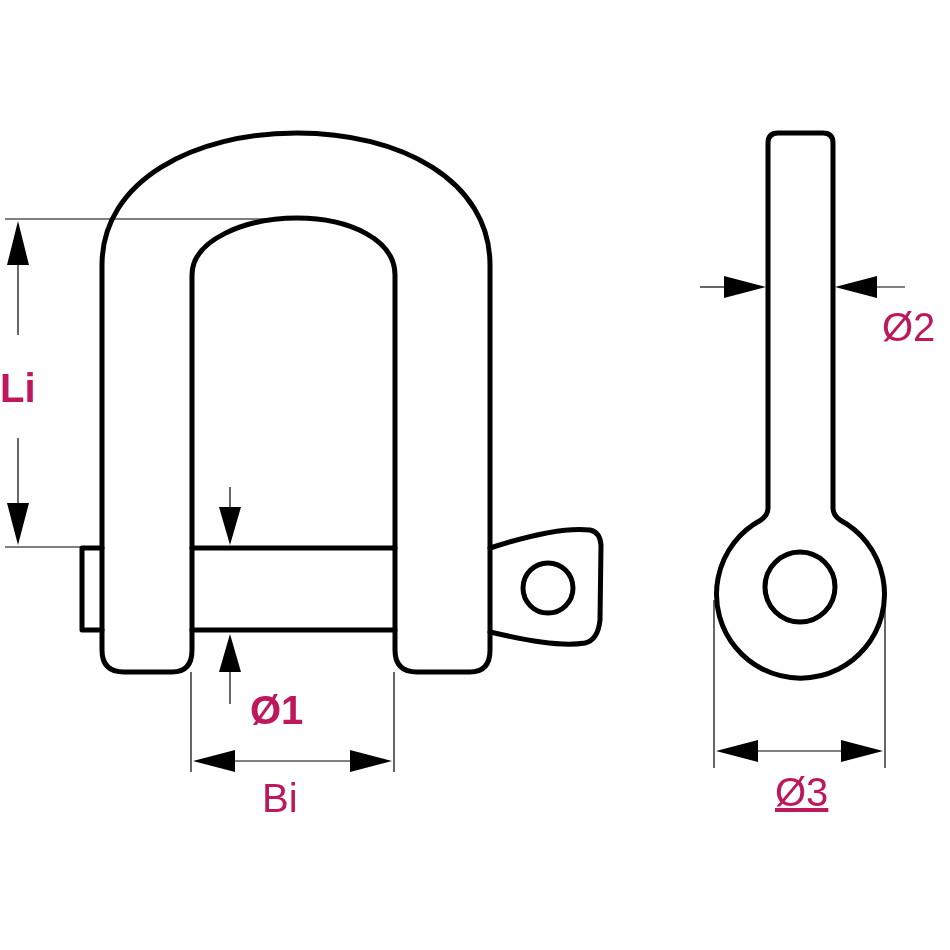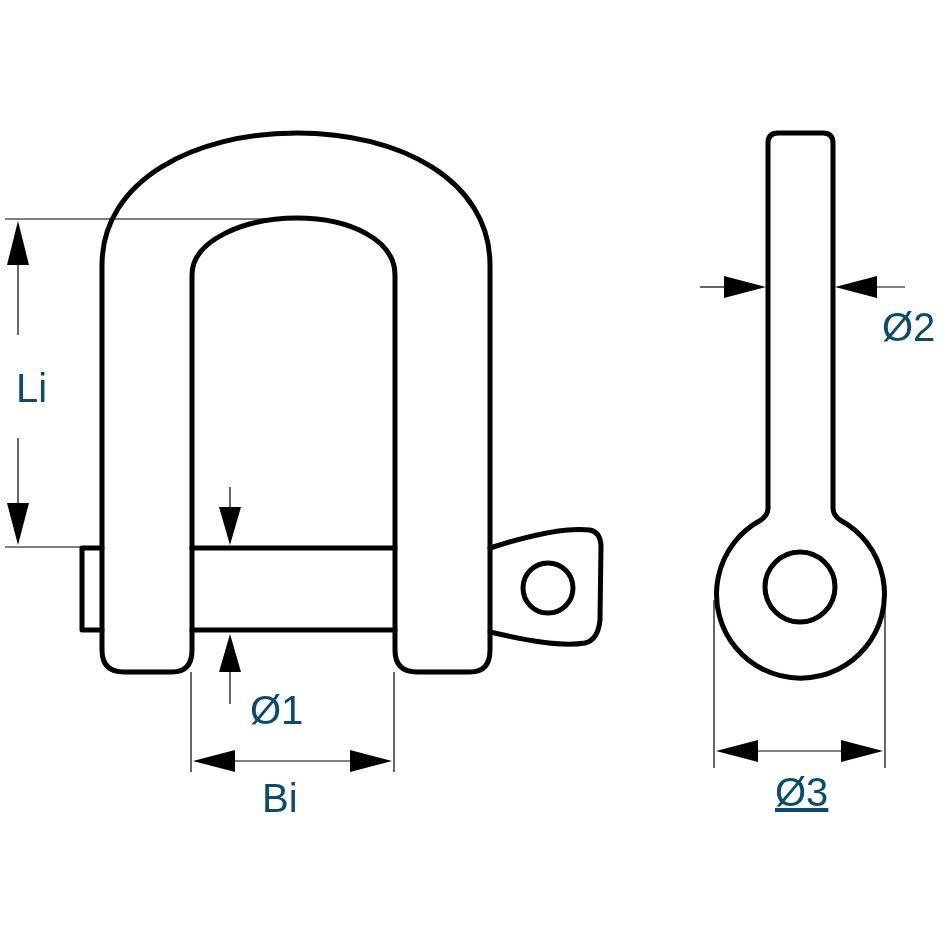--- a/index.html
+++ b/index.html
@@ -5,21 +5,21 @@
     html, body { margin: 0; padding: 0; background: #ffffff; }
     body { width: 950px; height: 950px; position: relative; overflow: hidden; }
     svg { position: absolute; left: 0; top: 0; }
     .outline { fill: none; stroke: #000; stroke-width: 5; stroke-linejoin: round; stroke-linecap: round; }
     .dim { fill: none; stroke: #000; stroke-width: 1.2; }
     .arrow { fill: #000; stroke: none; }
     .label {
       position: absolute;
       font-family: "Liberation Sans", sans-serif;
       font-size: 40px;
-      color: #0c4a6e;
+      color: #be185d;
       line-height: 1;
       white-space: nowrap;
     }
   </style>
 </head>
 <body>
 
 <svg width="950" height="950" viewBox="0 0 950 950">
 
   <g>
@@ -100,17 +100,17 @@
 
   <g>
     <line class="dim" x1="714" y1="600" x2="714" y2="768"></line>
     <line class="dim" x1="885" y1="600" x2="885" y2="768"></line>
     <line class="dim" x1="750" y1="751" x2="850" y2="751"></line>
     <polygon class="arrow" points="716,751 758,740 758,762"></polygon>
     <polygon class="arrow" points="883,751 841,740 841,762"></polygon>
   </g>
 </svg>
 
-<span class="label" style="left:16px; top:368px;">Li</span>
-<span class="label" style="left:250px; top:690px;">Ø1</span>
+<span class="label" style="left:0px; top:368px;font-weight:bold;">Li</span>
+<span class="label" style="left:250px; top:690px;font-weight:bold;">Ø1</span>
 <span class="label" style="left:262px; top:778px;">Bi</span>
 <span class="label" style="left:882px; top:307px;">Ø2</span>
 <span class="label" style="left:775px; top:772px;text-decoration:underline;">Ø3</span>
 
 </body></html>

